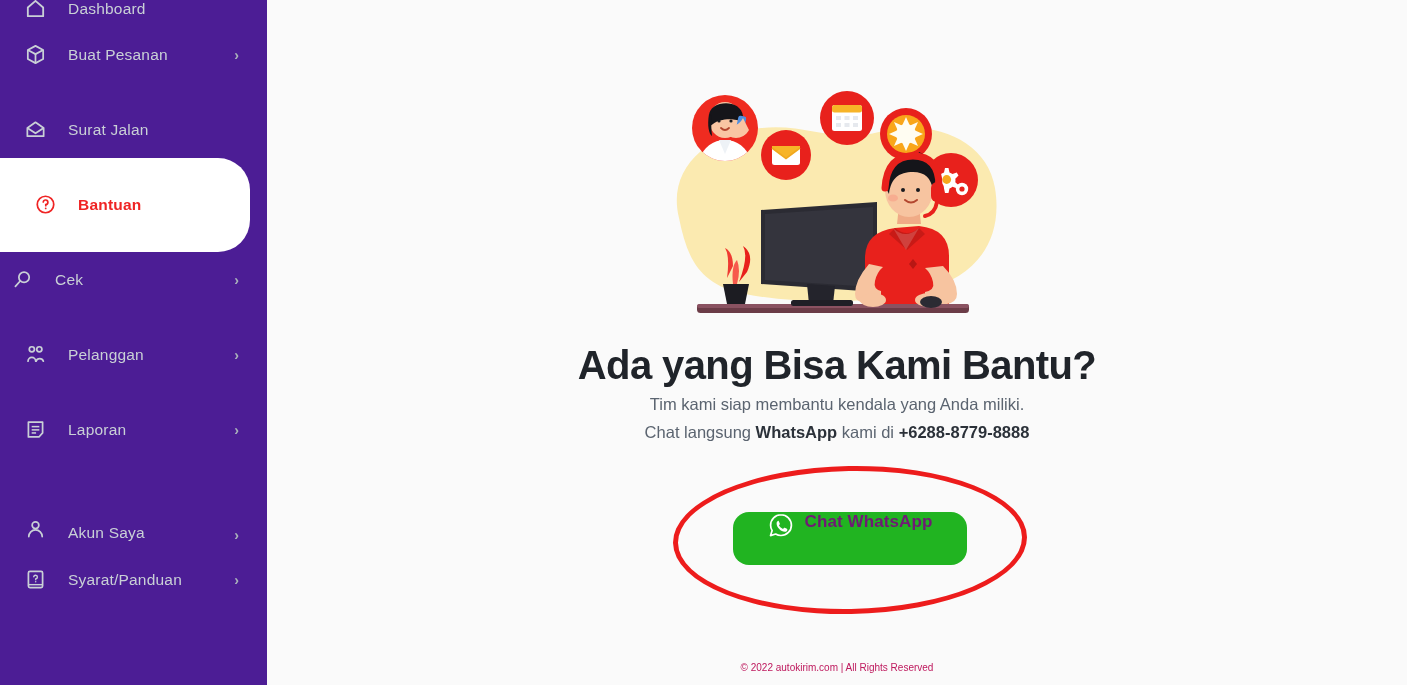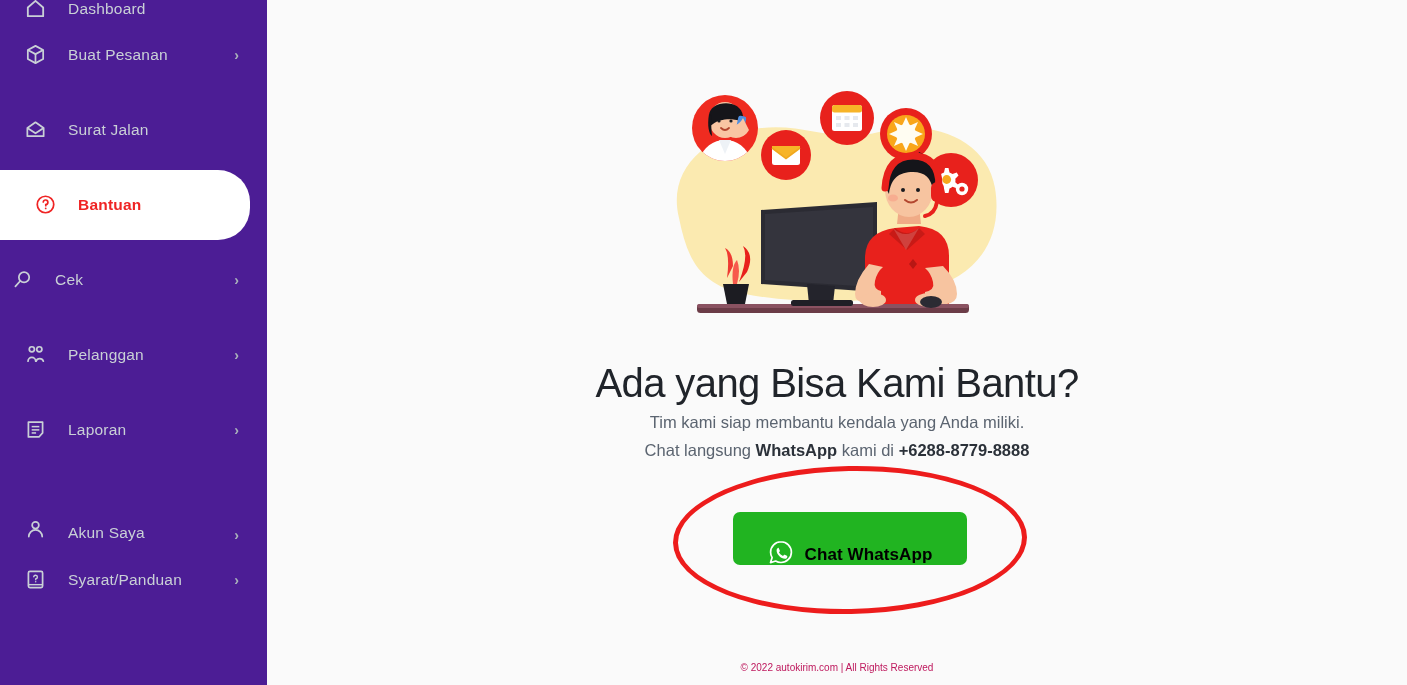--- a/index.html
+++ b/index.html
@@ -58,21 +58,21 @@
     width: 250px;
     height: 52px;
   }
   .nav-item.active .lbl { color: #ef2424; font-weight: 700; }
   .nav-item.active .ico { color: #ef2424; }
 
   
   #item-0 { height: 46px; }   
   #item-1 { height: 75px; }
   #item-2 { height: 75px; }
-  #item-3 { height: 70px; padding-left: 32px; }   
+  #item-3 { height: 94px; padding-left: 32px; }   
   #item-4 { height: 75px; padding-left: 9px; }
   #item-5 { height: 75px; }
   #item-6 { height: 75px; }
   #item-7 { height: 75px; align-items: flex-end; }
   #item-8 { height: 75px; }
 
   .pill-wrap {
     height: 75px;
     display: flex;
     align-items: center;
@@ -90,23 +90,23 @@
     position: absolute;
     left: 0; right: 0; top: 0;
     display: flex;
     flex-direction: column;
     align-items: center;
   }
   #illustration { margin-top: 78px; width: 360px; height: 250px; }
   #illustration svg { display: block; width: 360px; height: 250px; }
 
   #headline {
-    margin-top: 34px;
+    margin-top: 16px;
     font-size: 40px;
-    font-weight: 400;
+    font-weight: 700;
     color: #20242a;
     letter-spacing: -0.6px;
     text-align: center;
     line-height: 1.05;
   }
   .sub {
     margin-top: 6px;
     font-size: 16.5px;
     color: #5b6470;
     text-align: center;
@@ -129,27 +129,27 @@
   }
 
   #wa-button {
     position: absolute;
     left: 466px;  
     top: 512px;
     width: 234px;
     height: 53px;
     background: #21b421;
     border: none;
-    border-radius: 7px;
+    border-radius: 16px;
     display: flex;
-    align-items: flex-end;
+    align-items: flex-start;
     justify-content: center;
     gap: 11px;
     cursor: pointer;
-    color: #000000;
+    color: #701a75;
     font-family: "Liberation Sans", sans-serif;
     font-size: 17px;
     font-weight: 700;
     letter-spacing: .1px;
   }
   #wa-button .wa-ico { width: 26px; height: 26px; display: block; }
 
   #footer {
     position: absolute;
     left: 0; right: 0;

